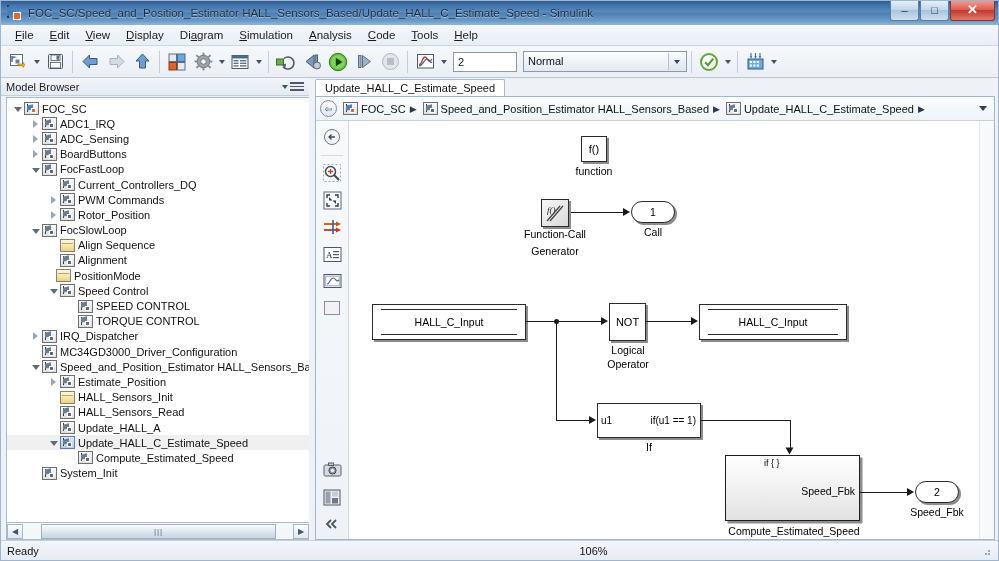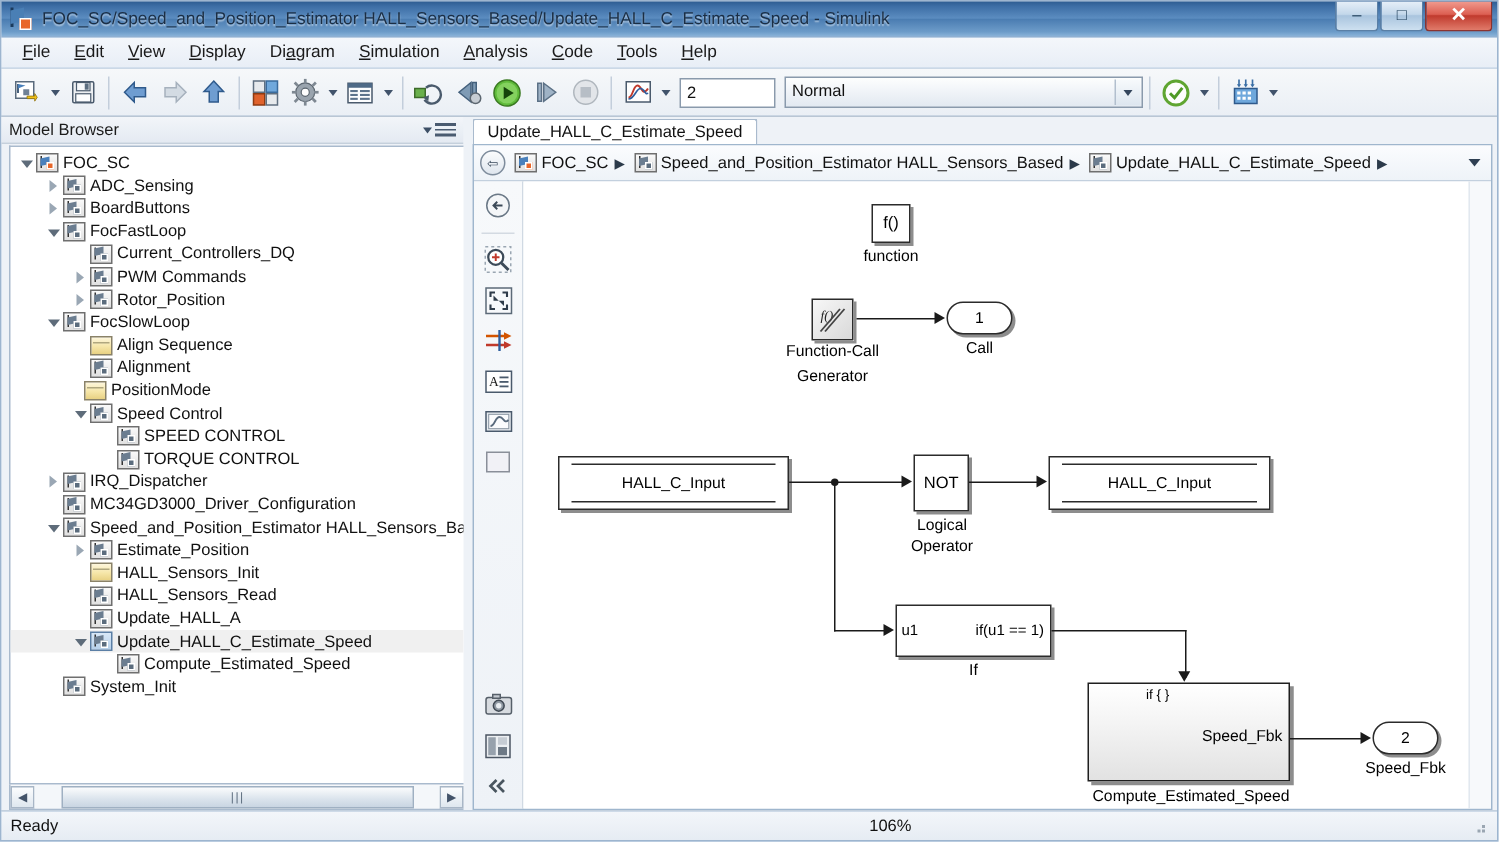--- a/index.html
+++ b/index.html
@@ -76,21 +76,21 @@
   .caret:after {
     content:""; border-left:3.5px solid transparent; border-right:3.5px solid transparent;
     border-top:4px solid #41536b;
   }
   .sep { width:1px; height:22px; background:#c3cedb; margin:0 4px; }
   .tnum {
     width:64px; height:20px; border:1px solid #8a9aac; background:#fff;
     font-size:11px; padding:0 4px; line-height:18px; color:#111; margin-left:4px;
   }
   .tselect {
-    width:239px; height:21px; border:1px solid #8a9aac;
+    width:164px; height:21px; border:1px solid #8a9aac;
     background:linear-gradient(to bottom,#fdfefe 0%,#eef2f7 55%,#e2e9f1 100%);
     font-size:11px; padding:0 4px; line-height:19px; color:#111;
     margin-left:6px; display:flex; align-items:center; position:relative;
   }
   .tselect .dd {
     position:absolute; right:1px; top:1px; bottom:1px; width:17px;
     background:linear-gradient(to bottom,#f7fafc,#dde6ef);
     border-left:1px solid #b2bfce; display:flex; align-items:center; justify-content:center;
   }
   .tselect .dd:after {
@@ -468,20 +468,29 @@
               </span>
               <span class="nlabel">FOC_SC</span>
             </div>
             <div class="node" style="padding-left: 22px;">
               <div class="twisty closed"></div>
               <span class="nico model">
                 <span class="p1"></span>
                 <span class="f1"></span>
                 <span class="b1"></span>
               </span>
+              <span class="nlabel">ADC1_IRQ</span>
+            </div>
+            <div class="node" style="padding-left: 22px;">
+              <div class="twisty closed"></div>
+              <span class="nico model">
+                <span class="p1"></span>
+                <span class="f1"></span>
+                <span class="b1"></span>
+              </span>
               <span class="nlabel">ADC_Sensing</span>
             </div>
             <div class="node" style="padding-left: 22px;">
               <div class="twisty closed"></div>
               <span class="nico model">
                 <span class="p1"></span>
                 <span class="f1"></span>
                 <span class="b1"></span>
               </span>
               <span class="nlabel">BoardButtons</span>

